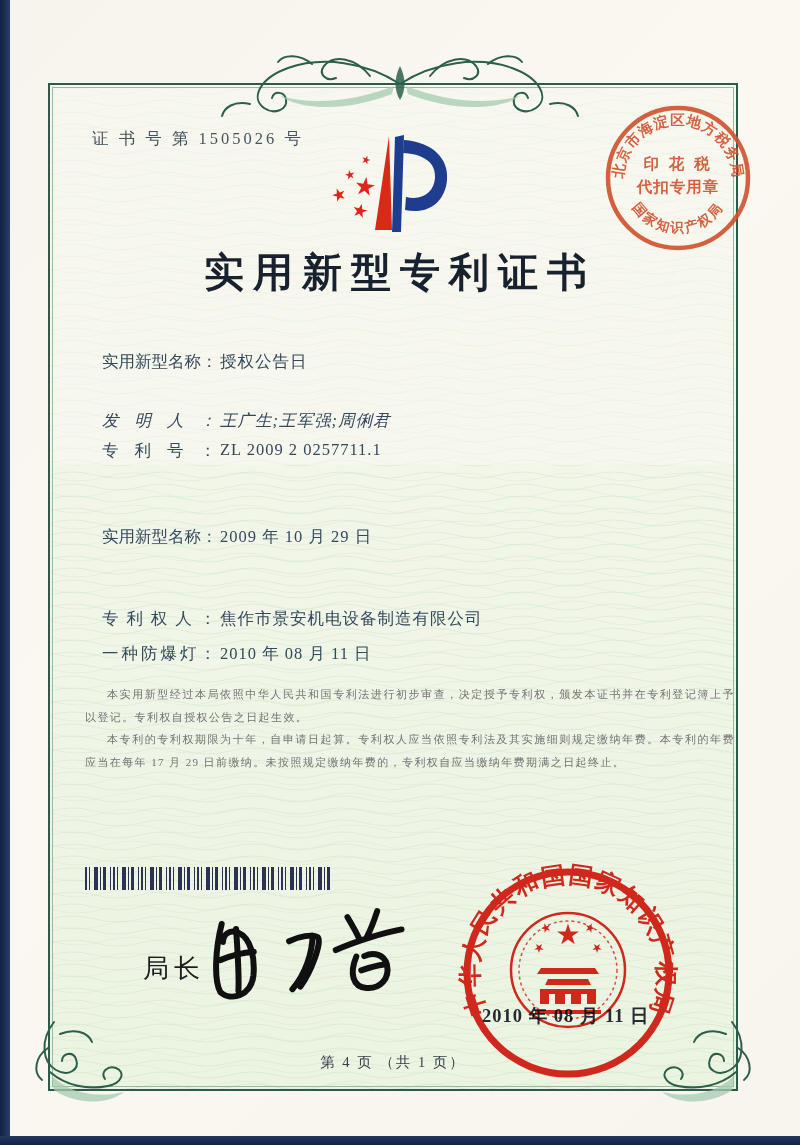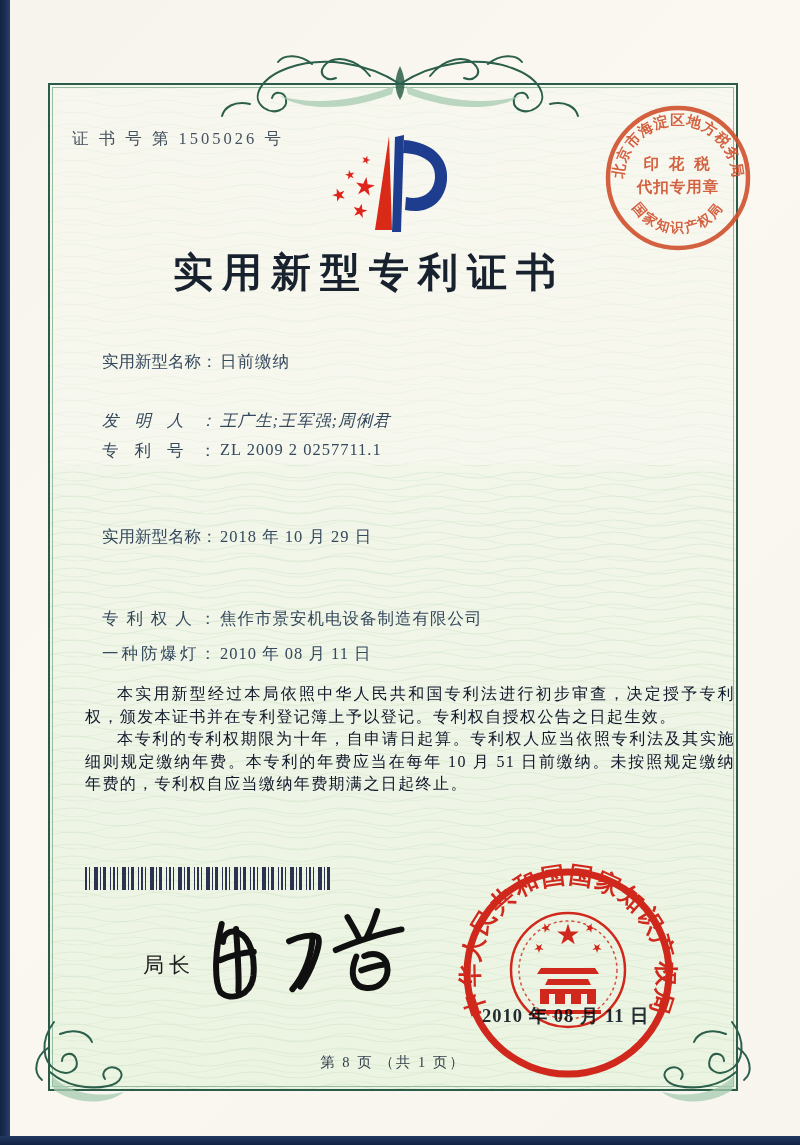--- a/index.html
+++ b/index.html
@@ -12,45 +12,45 @@
   .sheet { position:absolute; left:10px; top:0; width:790px; height:1136px;
            background:linear-gradient(135deg,#f6f4ec 0%,#faf8f1 40%,#f7f5ee 100%); }
 
   .frame { position:absolute; left:48px; top:83px; width:690px; height:1008px;
            border:2px solid #2a5c49;
            background:linear-gradient(180deg,rgba(243,248,238,.55),rgba(233,243,223,.85)); }
   .frame-inner { position:absolute; left:2px; top:2px; right:2px; bottom:2px;
            border:1px solid #94bca0; }
   .waves { position:absolute; left:0; top:0; }
 
-  .cert-no { position:absolute; left:72px; top:128px; font-size:16.5px; letter-spacing:3px;
+  .cert-no { position:absolute; left:92px; top:128px; font-size:16.5px; letter-spacing:3px;
              color:#45535f; }
   .logo { position:absolute; left:323px; top:131px; }
-  .title { position:absolute; left:0; top:245px; width:738px; text-align:center;
+  .title { position:absolute; left:0; top:245px; width:800px; text-align:center;
            font-size:40px; font-weight:700; letter-spacing:9px; color:#18222e; }
 
   .field { position:absolute; left:86px; font-size:16.5px; color:#35495d; white-space:nowrap; }
   .field .lbl { display:inline-block; width:114px; text-align:justify; text-align-last:justify;
                 vertical-align:top;margin-left:16px; }
   .field .val { letter-spacing:1px; margin-left:4px; }
 
-  .body-text { position:absolute; left:85px; top:683px; width:650px; font-size:16px;
-               line-height:22.6px; color:#0f172a; text-align:justify; letter-spacing:1.4px; }
+  .body-text { position:absolute; left:85px; top:683px; width:650px; font-size:11px;
+               line-height:22.6px; color:#737373; text-align:justify; letter-spacing:1.4px; }
   .body-text p { text-indent:2em; margin:0; }
 
   .barcode { position:absolute; left:85px; top:867px; width:248px; height:23px;
              background:repeating-linear-gradient(90deg,
                #2b3350 0 2px, transparent 2px 4px,
                #2b3350 4px 5px, transparent 5px 9px,
                #2b3350 9px 13px, transparent 13px 15px,
                #2b3350 15px 16px, transparent 16px 18px,
                #2b3350 18px 21px, transparent 21px 25px,
                #2b3350 25px 26px, transparent 26px 28px); }
 
-  .sig-title { position:absolute; left:143px; top:951px; font-size:21px; letter-spacing:5px;
+  .sig-title { position:absolute; left:143px; top:951px; font-size:26px; letter-spacing:5px;
                color:#1c1c1c; }
   .sig-svg { position:absolute; left:198px; top:890px; }
   .sig-name-data { position:absolute; left:250px; top:940px; opacity:0; font-size:10px; }
 
   .seal-svg { position:absolute; left:453px; top:858px; opacity:.95; }
   .seal-date { position:absolute; left:482px; top:1003px; font-size:18.5px; font-weight:700;
                color:#252e38; letter-spacing:1px; mix-blend-mode:multiply; }
 
   .stamp-svg { position:absolute; left:597px; top:97px; opacity:.9; }
 
@@ -124,41 +124,41 @@
     <use href="#star" fill="#e0241b" transform="translate(16,64) scale(0.68) rotate(-20)"></use>
     <use href="#star" fill="#e0241b" transform="translate(37,80) scale(0.75) rotate(14)"></use>
     <polygon points="66,5 52,99 69,99" fill="#d92a17"></polygon>
     <path d="M72,6 L81,4 L78,101 L69,101 Z" fill="#1e3d8f"></path>
     <path d="M81,9 C110,11 126,28 124,49 C122,72 104,84 82,79 L83,66 C101,70 111,60 112,47 C113,31 100,23 80,22 Z" fill="#1e3d8f"></path>
   </svg>
 
   <div class="title">实用新型专利证书</div>
 
   <div class="field" style="top:351px;">
-    <span class="lbl">实用新型名称：</span><span class="val">日前缴纳</span>
+    <span class="lbl">实用新型名称：</span><span class="val">授权公告日</span>
   </div>
   <div class="field" style="top:410px;font-style:italic;">
     <span class="lbl">发明人：</span><span class="val">王广生;王军强;周俐君</span>
   </div>
   <div class="field" style="top:440px;">
     <span class="lbl">专利号：</span><span class="val">ZL 2009 2 0257711.1</span>
   </div>
   <div class="field" style="top:526px;">
-    <span class="lbl">实用新型名称：</span><span class="val">2018 年 10 月 29 日</span>
+    <span class="lbl">实用新型名称：</span><span class="val">2009 年 10 月 29 日</span>
   </div>
   <div class="field" style="top:608px;">
     <span class="lbl">专利权人：</span><span class="val">焦作市景安机电设备制造有限公司</span>
   </div>
   <div class="field" style="top:643px;">
     <span class="lbl">一种防爆灯：</span><span class="val">2010 年 08 月 11 日</span>
   </div>
 
   <div class="body-text">
     <p>本实用新型经过本局依照中华人民共和国专利法进行初步审查，决定授予专利权，颁发本证书并在专利登记簿上予以登记。专利权自授权公告之日起生效。</p>
-    <p>本专利的专利权期限为十年，自申请日起算。专利权人应当依照专利法及其实施细则规定缴纳年费。本专利的年费应当在每年 10 月 51 日前缴纳。未按照规定缴纳年费的，专利权自应当缴纳年费期满之日起终止。</p>
+    <p>本专利的专利权期限为十年，自申请日起算。专利权人应当依照专利法及其实施细则规定缴纳年费。本专利的年费应当在每年 17 月 29 日前缴纳。未按照规定缴纳年费的，专利权自应当缴纳年费期满之日起终止。</p>
   </div>
 
   <div class="barcode"></div>
 
   <div class="sig-title">局长</div>
   <span class="sig-name-data">田力普</span>
   <svg class="sig-svg" width="220" height="128" viewBox="0 0 220 128">
     <g fill="none" stroke="#101010" stroke-width="6" stroke-linecap="round" stroke-linejoin="round" transform="rotate(-4 110 64)">
       <path d="M26,28 C18,52 14,84 20,96 C30,106 50,102 54,82 C57,64 54,44 42,38 C34,34 27,38 26,46"></path>
       <path d="M22,64 C34,60 48,58 56,58"></path>
@@ -211,14 +211,14 @@
     <text font-size="14.5" font-weight="bold" fill="#d0512e" letter-spacing="1">
       <textPath href="#stampTop" startOffset="50%" text-anchor="middle">北京市海淀区地方税务局</textPath>
     </text>
     <text font-size="13.5" font-weight="bold" fill="#d0512e" letter-spacing="2">
       <textPath href="#stampBottom" startOffset="50%" text-anchor="middle">国家知识产权局</textPath>
     </text>
     <text x="81" y="72" font-size="15.5" font-weight="bold" fill="#d0512e" text-anchor="middle" letter-spacing="3">印 花 税</text>
     <text x="81" y="95" font-size="15.5" font-weight="bold" fill="#d0512e" text-anchor="middle" letter-spacing="1">代扣专用章</text>
   </svg>
 
-  <div class="footer">第 8 页 （共 1 页）</div>
+  <div class="footer">第 4 页 （共 1 页）</div>
 </div>
 
 </body></html>

